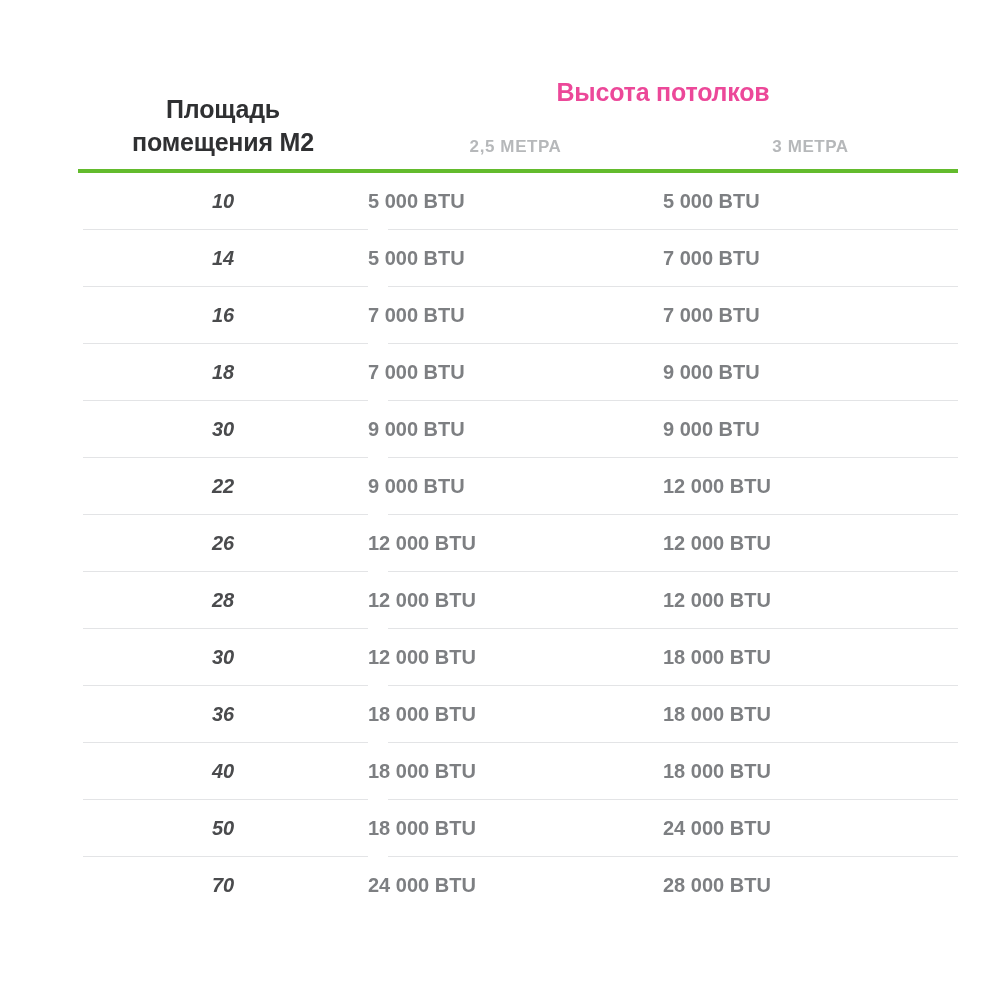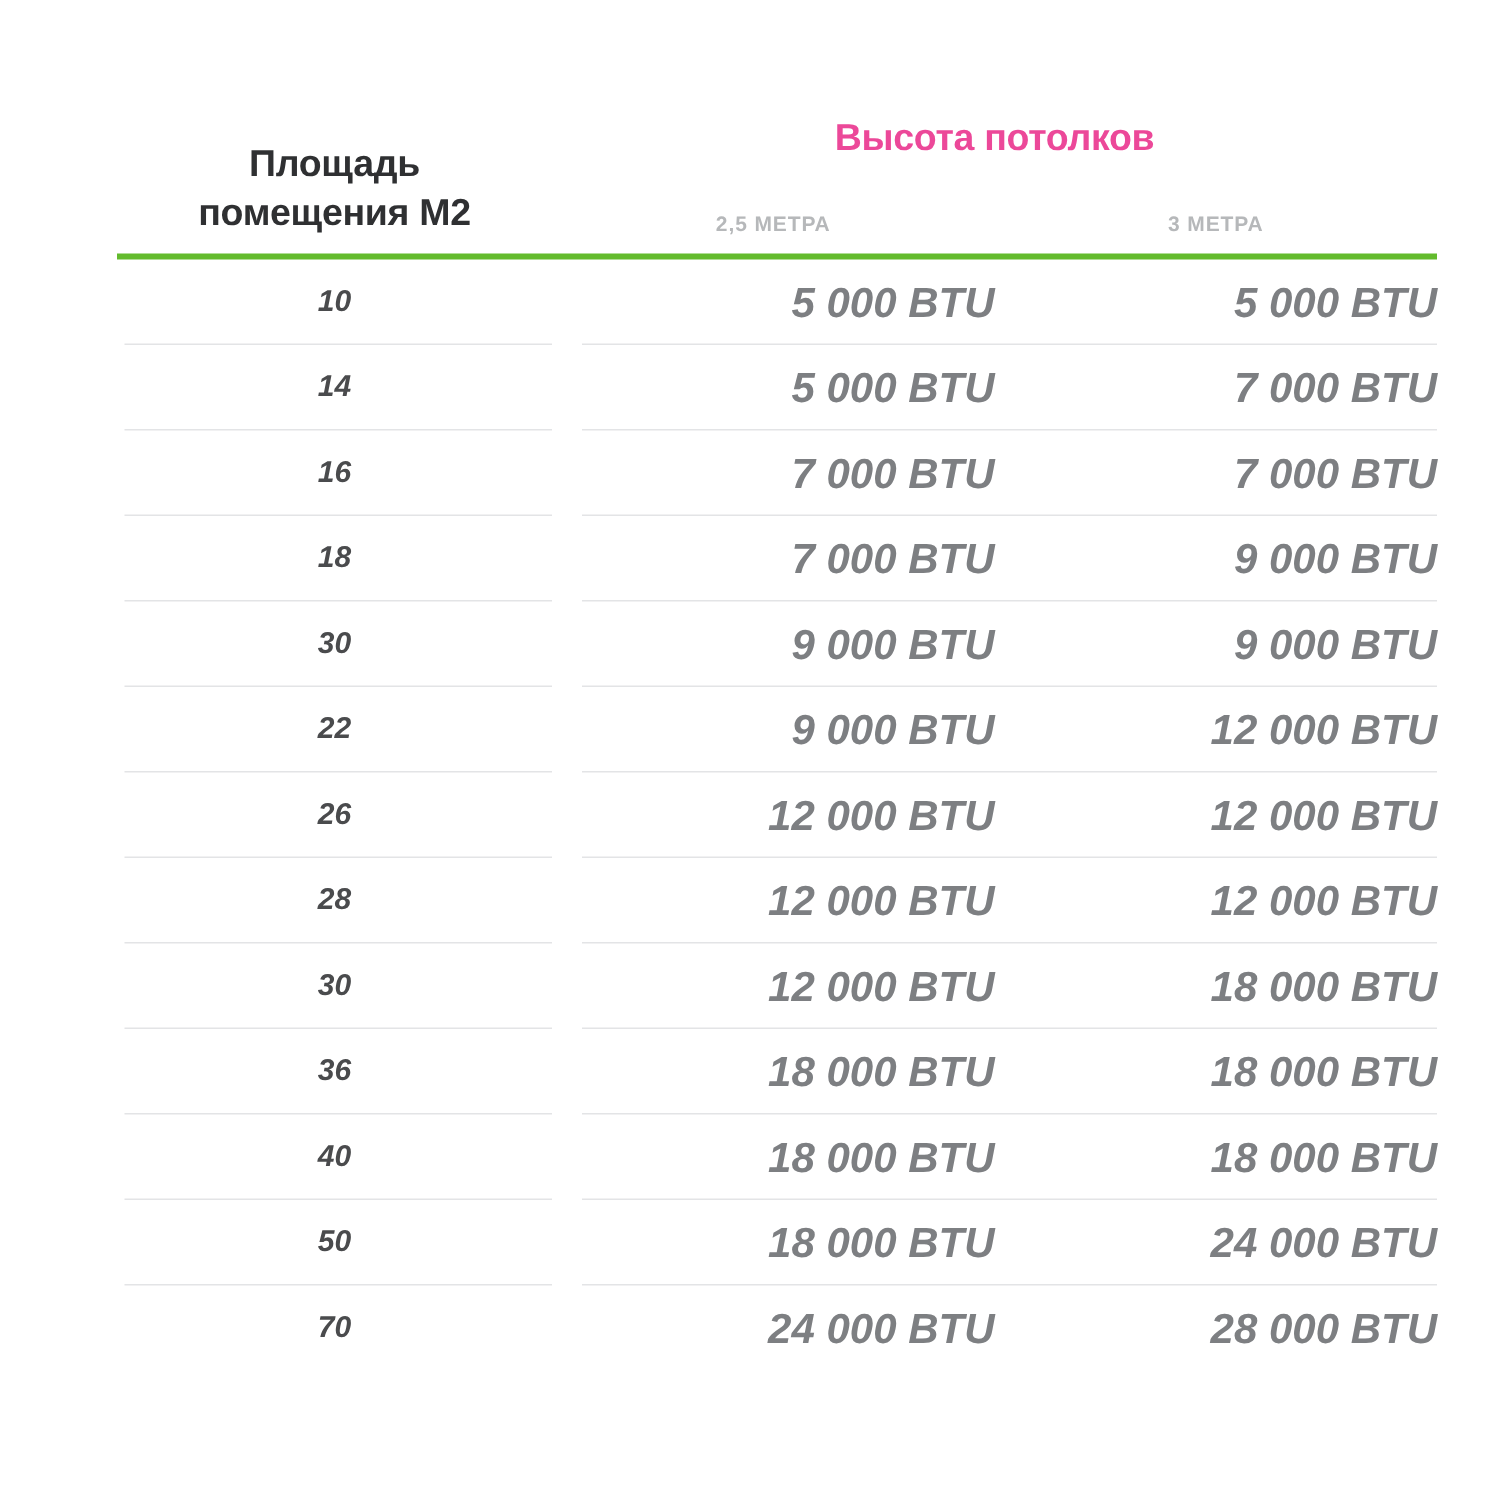--- a/index.html
+++ b/index.html
@@ -70,21 +70,21 @@
     position: absolute;
     bottom: 8px;
     left: 0;
     width: 100%;
     display: flex;
   }
   .subhead {
     flex: 1;
     text-align: center;
     color: #b6b8ba;
-    font-size: 14px;
+    font-size: 17px;
     font-weight: bold;
     letter-spacing: 0.6px;
     text-transform: uppercase;
   }
 
   .green-rule {
     height: 4px;
     background: #63bb2d;
     width: 100%;
     margin-top: 4px;
@@ -107,25 +107,24 @@
     font-size: 20px;
     font-weight: bold;
     font-style: italic;
   }
   .row .cell-right {
     flex: 1;
     display: flex;
   }
   .row .cell {
     flex: 1;
-    text-align: right;
+    text-align: left;
     color: #7d7f82;
-    font-size: 28px;
-    font-weight: bold;
-    font-style: italic;
+    font-size: 20px;
+    font-weight: bold;
   }
 
   
   .row .sep-left {
     position: absolute;
     left: 5px;
     right: 590px;
     bottom: 0;
     height: 1px;
     background: #e3e4e6;

